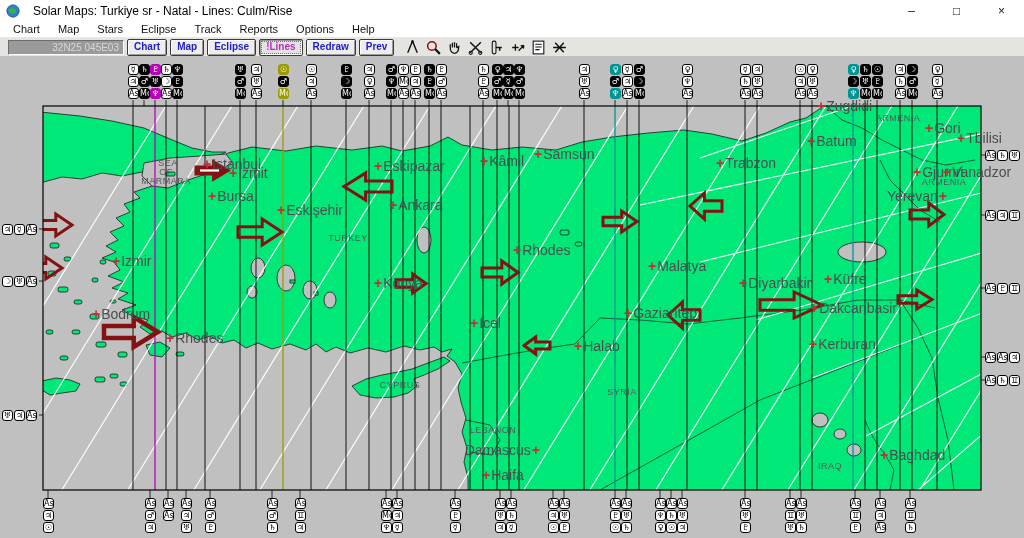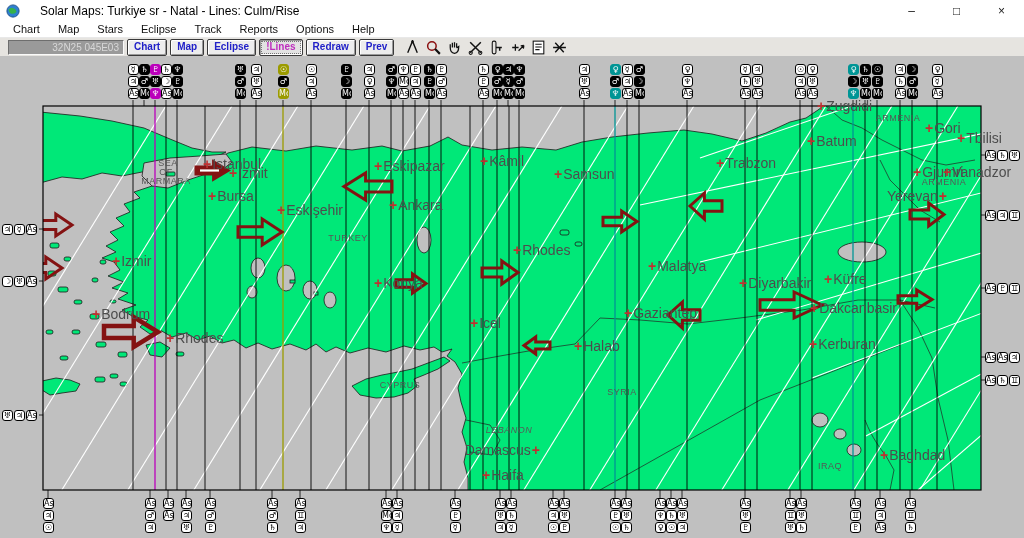--- a/index.html
+++ b/index.html
@@ -2,21 +2,21 @@
 <html><head>
 <meta charset="utf-8">
 <style>
   html,body{margin:0;padding:0;background:#666;}
   .stage{position:relative;width:1024px;height:538px;background:#C0C0C0;
          font-family:"Liberation Sans",sans-serif;overflow:hidden;}
   
   .titlebar{position:absolute;top:0;left:0;right:0;height:21px;background:#FFFFFF;
             display:flex;align-items:center;padding-left:6px;box-sizing:border-box;}
   .appicon{width:14px;height:14px;flex:0 0 auto;}
-  .title{font-size:12px;color:#000;margin-left:20px;white-space:nowrap;}
+  .title{font-size:12px;color:#000;margin-left:13px;white-space:nowrap;}
   .wincontrols{margin-left:auto;display:flex;height:100%;}
   .wbtn{width:45px;height:100%;display:flex;align-items:center;justify-content:center;
         font-size:12px;color:#222;}
   .menubar{position:absolute;top:21px;left:0;right:0;height:17px;background:#FFFFFF;
            display:flex;align-items:center;padding-left:4px;border-bottom:1px solid #E8E8E8;box-sizing:border-box;}
   .menuitem{font-size:11px;color:#111;padding:0 9px;}
   .toolbar{position:absolute;top:38px;left:0;right:0;height:18px;background:#E6E4E0;
            display:flex;align-items:center;}
   .coordbox{width:106px;height:13px;background:#9A9A9A;border:1px solid #6E6E6E;
             border-right-color:#FAFAFA;border-bottom-color:#FAFAFA;color:#D8D8D8;
@@ -594,21 +594,21 @@
       <div class="city" style="left: 229px; top: 168px;"><span class="plus">+</span><span>Izmit</span></div>
       <div class="city" style="left: 208px; top: 191px;"><span class="plus">+</span><span>Bursa</span></div>
       <div class="city" style="left: 277px; top: 205px;"><span class="plus">+</span><span>Eskişehir</span></div>
       <div class="city" style="left: 374px; top: 161px;"><span class="plus">+</span><span>Eskipazar</span></div>
       <div class="city" style="left: 389px; top: 200px;"><span class="plus">+</span><span>Ankara</span></div>
       <div class="city" style="left: 112px; top: 256px;"><span class="plus">+</span><span>Izmir</span></div>
       <div class="city" style="left: 374px; top: 278px;"><span class="plus">+</span><span>Konya</span></div>
       <div class="city" style="left: 92px; top: 309px;"><span class="plus">+</span><span>Bodrum</span></div>
       <div class="city" style="left: 166px; top: 333px;"><span class="plus">+</span><span>Rhodes</span></div>
       <div class="city" style="left: 480px; top: 156px;"><span class="plus">+</span><span>Kâmil</span></div>
-      <div class="city" style="left: 554px; top: 149px; margin-top: 20px;"><span class="plus">+</span><span>Samsun</span></div>
+      <div class="city" style="left: 534px; top: 149px;"><span class="plus">+</span><span>Samsun</span></div>
       <div class="city" style="left: 716px; top: 158px;"><span class="plus">+</span><span>Trabzon</span></div>
       <div class="city" style="left: 513px; top: 245px;"><span class="plus">+</span><span>Rhodes</span></div>
       <div class="city" style="left: 648px; top: 261px;"><span class="plus">+</span><span>Malatya</span></div>
       <div class="city" style="left: 604px; top: 308px; margin-left: 20px;"><span class="plus">+</span><span>Gaziantep</span></div>
       <div class="city" style="left: 470px; top: 318px;"><span class="plus">+</span><span>Icel</span></div>
       <div class="city" style="left: 574px; top: 341px;"><span class="plus">+</span><span>Halab</span></div>
       <div class="city" style="left: 739px; top: 278px;"><span class="plus">+</span><span>Diyarbakir</span></div>
       <div class="city" style="left: 824px; top: 274px;"><span class="plus">+</span><span>Küfre</span></div>
       <div class="city" style="left: 809px; top: 291px; margin-top: 48px;"><span class="plus">+</span><span>Kerburan</span></div>
       <div class="city" style="left: 810px; top: 303px;"><span class="plus">+</span><span>Dakcanbasir</span></div>
@@ -621,21 +621,21 @@
       <div class="city flip" style="left: 947px; top: 191px;"><span>Yerevan</span><span class="plus">+</span></div>
       <div class="city flip" style="left: 540px; top: 445px;"><span>Damascus</span><span class="plus">+</span></div>
       <div class="city" style="left: 482px; top: 470px;"><span class="plus">+</span><span>Haifa</span></div>
       <div class="city" style="left: 880px; top: 450px;"><span class="plus">+</span><span>Baghdad</span></div>
       <div class="region" style="left: 168px; top: 159px;">SEA</div>
       <div class="region" style="left: 166px; top: 168px;">OF</div>
       <div class="region" style="left: 166px; top: 177px;">MARMARA</div>
       <div class="region" style="left: 348px; top: 234px;">TURKEY</div>
       <div class="region" style="left: 400px; top: 381px;">CYPRUS</div>
       <div class="region" style="left: 622px; top: 388px;">SYRIA</div>
-      <div class="region" style="left: 509px; top: 426px; font-style: italic;">LEBANON</div>
+      <div class="region" style="left: 493px; top: 426px;">LEBANON</div>
       <div class="region" style="left: 898px; top: 114px;">ARMENIA</div>
       <div class="region" style="left: 944px; top: 178px;">ARMENIA</div>
       <div class="region" style="left: 830px; top: 462px;">IRAQ</div>
     </div>
 
   <div class="titlebar">
     <svg class="appicon" viewBox="0 0 16 16">
       <circle cx="8" cy="8" r="7" fill="#2E7FD0"></circle>
       <path d="M3,6 Q6,3 9,5 Q12,6 12,9 Q9,12 6,11 Q3,10 3,6Z" fill="#35B24A"></path>
       <circle cx="8" cy="8" r="7" fill="none" stroke="#1A4E86" stroke-width="1"></circle>

